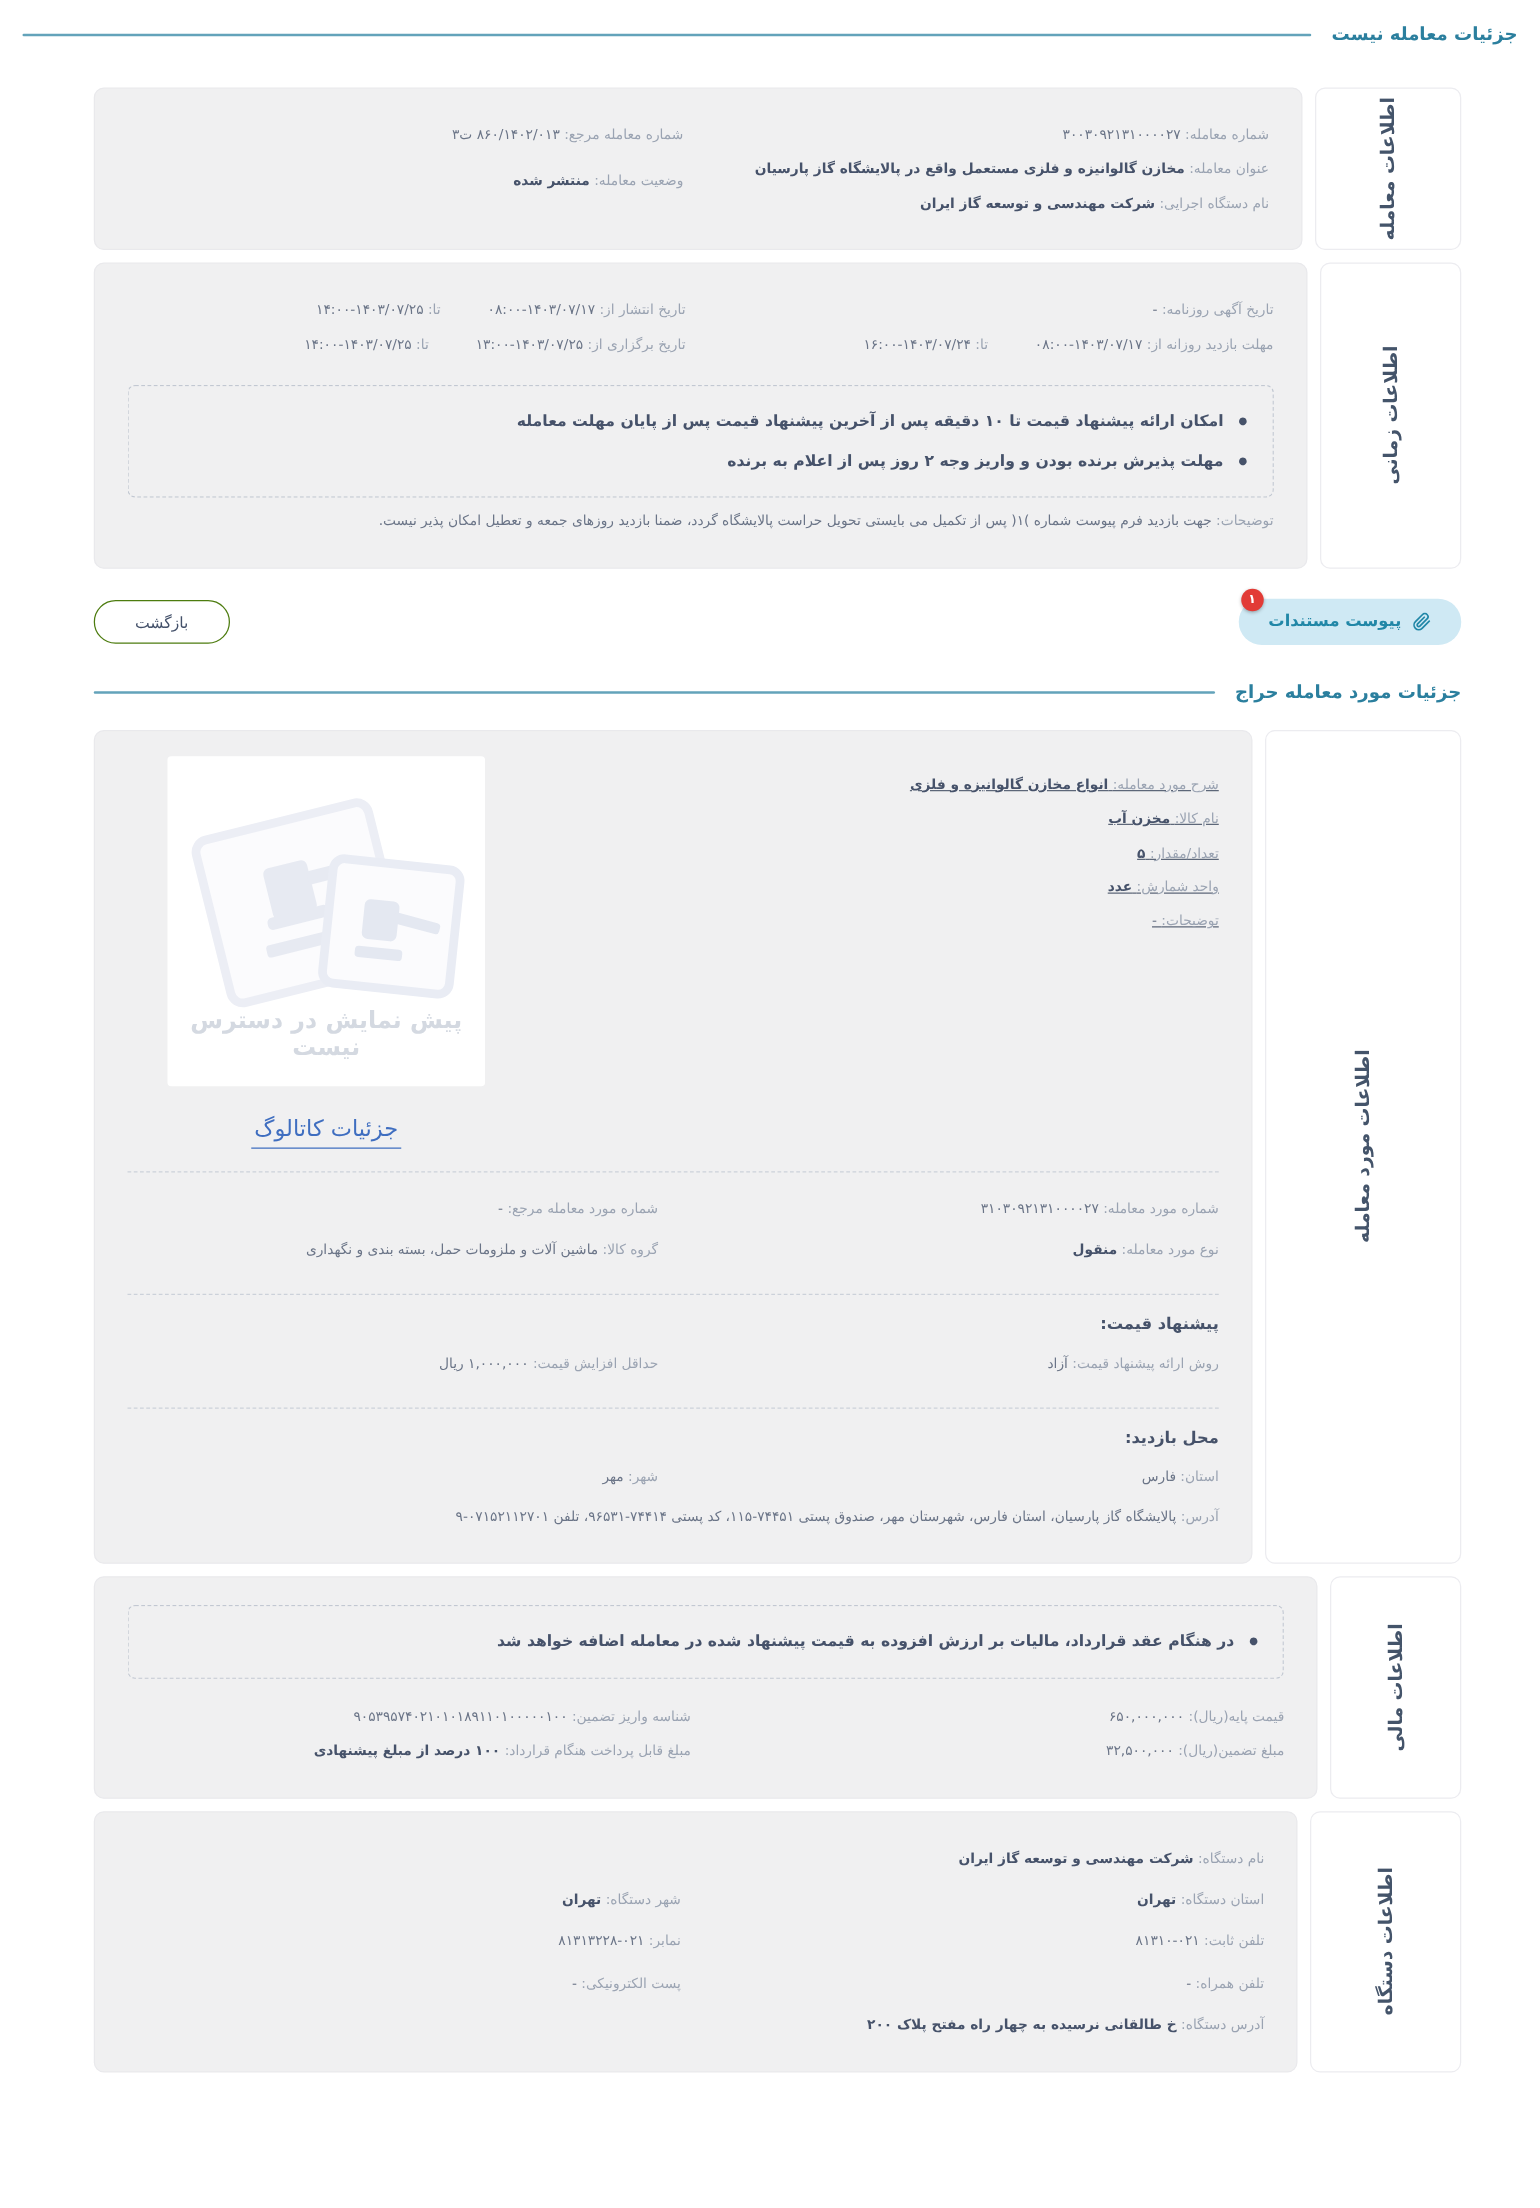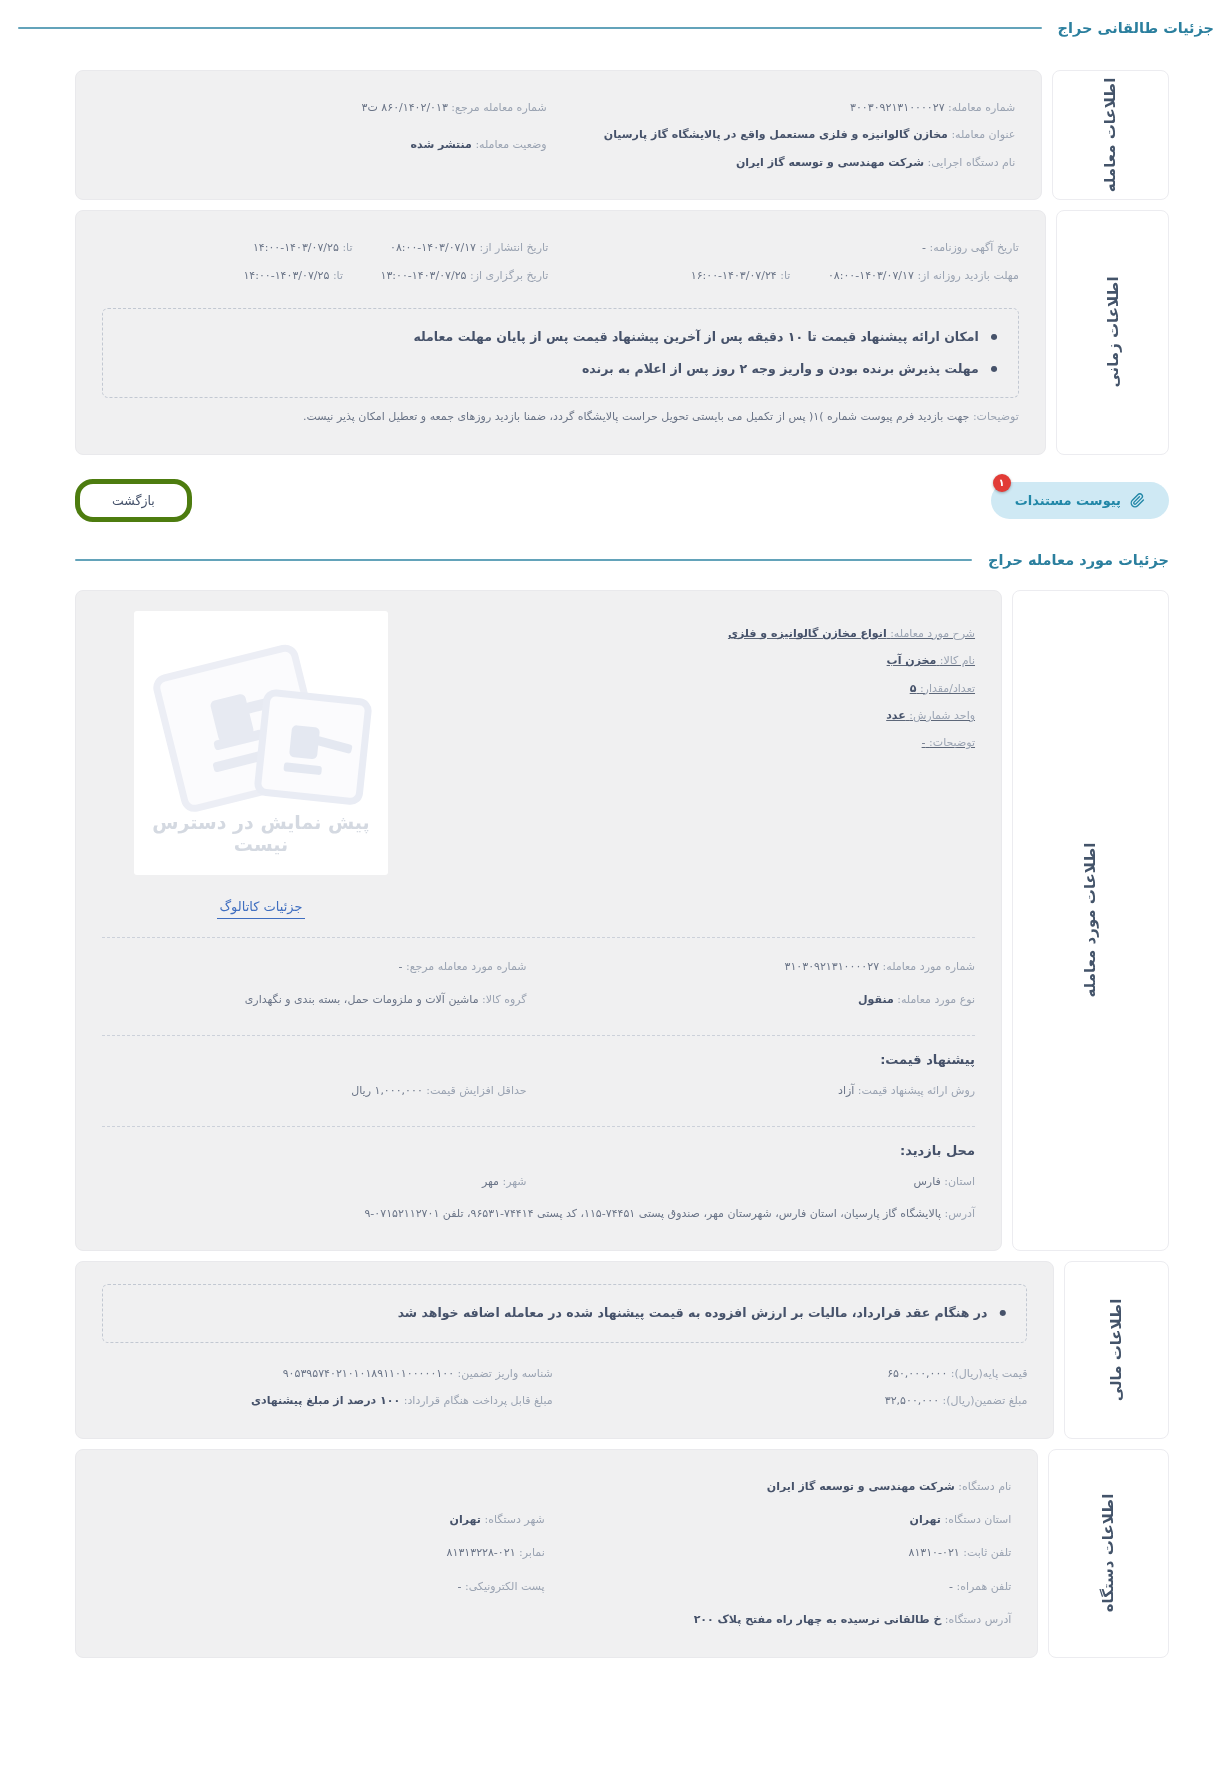--- a/index.html
+++ b/index.html
@@ -44,45 +44,45 @@
 
   
   .actions { display:flex; justify-content:space-between; align-items:center; margin:24px 0 30px; }
   .attach { position:relative; display:inline-flex; align-items:center; gap:9px;
             background:#cfe9f4; color:#2187a7; border:none; border-radius:21px;
             padding:11px 24px; font-size:13px; font-weight:bold; cursor:pointer;
             font-family:inherit; }
   .badge { position:absolute; top:-8px; left:2px; background:#e23b36; color:#fff;
            width:18px; height:18px; border-radius:50%; font-size:10px; line-height:18px;
            text-align:center; box-shadow:0 1px 3px rgba(0,0,0,.3); font-weight:bold; }
-  .btn-outline { background:#fff; border:5px solid #4d7c0f; color:#44516a; border-radius:18px;
+  .btn-outline { background:#fff; border:1px solid #4d7c0f; color:#44516a; border-radius:18px;
                  padding:9px 32px; font-size:12.5px; cursor:pointer; font-family:inherit; }
 
   
   .item-top { display:flex; gap:34px; }
   .item-fields { flex:1; padding-top:6px;text-decoration:underline; }
   .media { flex:0 0 318px; display:flex; flex-direction:column; align-items:center; }
   .preview { width:254px; height:264px; background:#fff; border-radius:3px; position:relative;
              display:flex; align-items:flex-start; justify-content:center; overflow:hidden; }
   .watermark { position:absolute; bottom:20px; right:0; left:0; text-align:center;
                color:#d4d9e1; font-size:19px; font-weight:bold; letter-spacing:1px; }
-  .catalog { margin-top:24px; background:none; border:none; color:#3f6ec0; font-size:13px;
+  .catalog { margin-top:24px; background:none; border:none; color:#3f6ec0; font-size:18px;
              cursor:pointer; font-family:inherit; border-bottom:1.5px solid #3f6ec0;
              padding:0 2px 4px; }
 
   .addr-row { margin-top:4px; }
   .acct .val { line-height:2.1; }
 </style>
 </head>
 <body>
 
 <div class="page">
 
   <div class="head">
-    <span class="ttl">جزئیات طالقانی حراج</span>
+    <span class="ttl">جزئیات معامله نیست</span>
     <span class="rule"></span>
   </div>
 
   <div class="main">
 
     <div class="srow">
       <aside class="side">
         <span>اطلاعات معامله</span>
       </aside>
       <div class="box">

